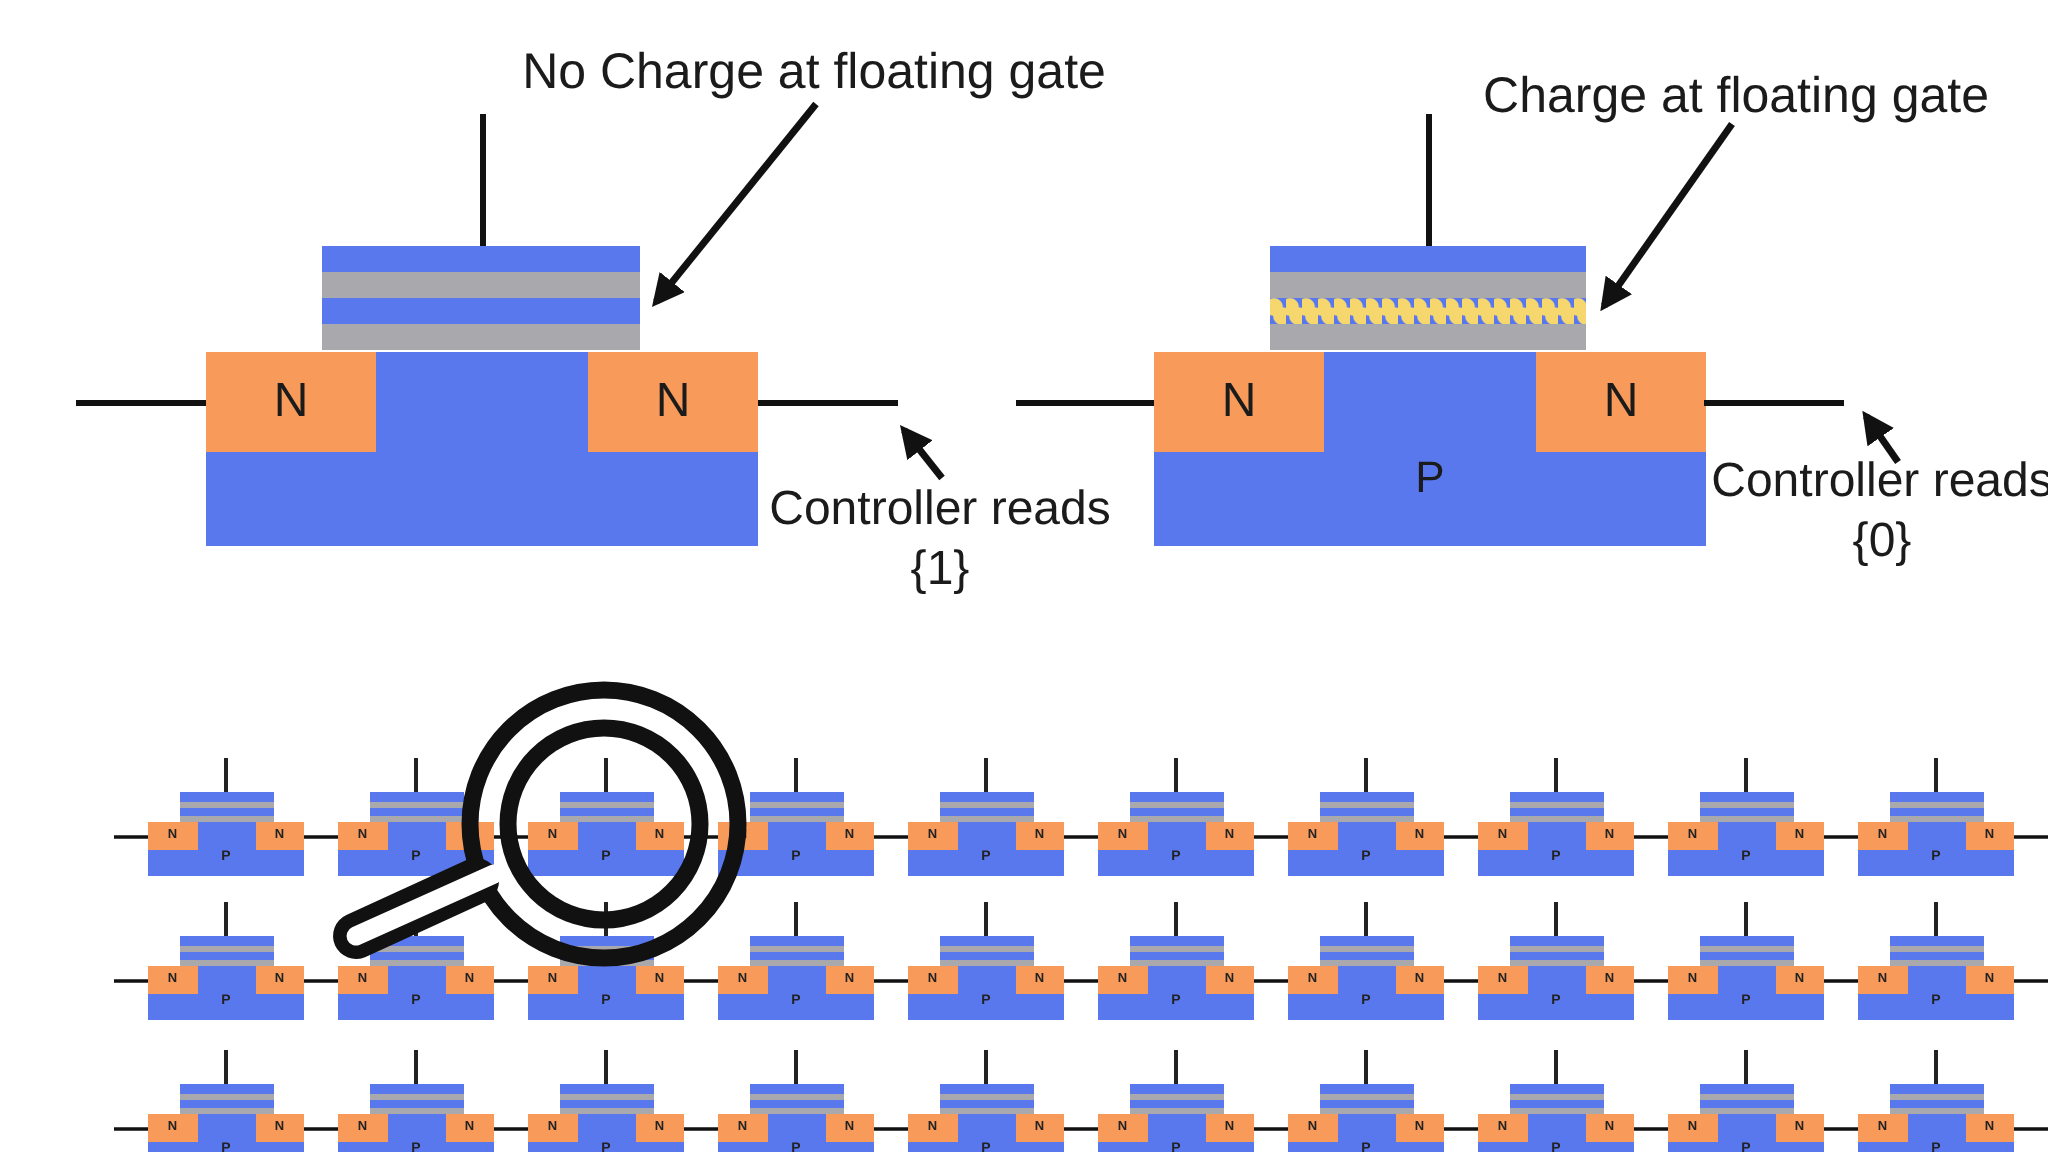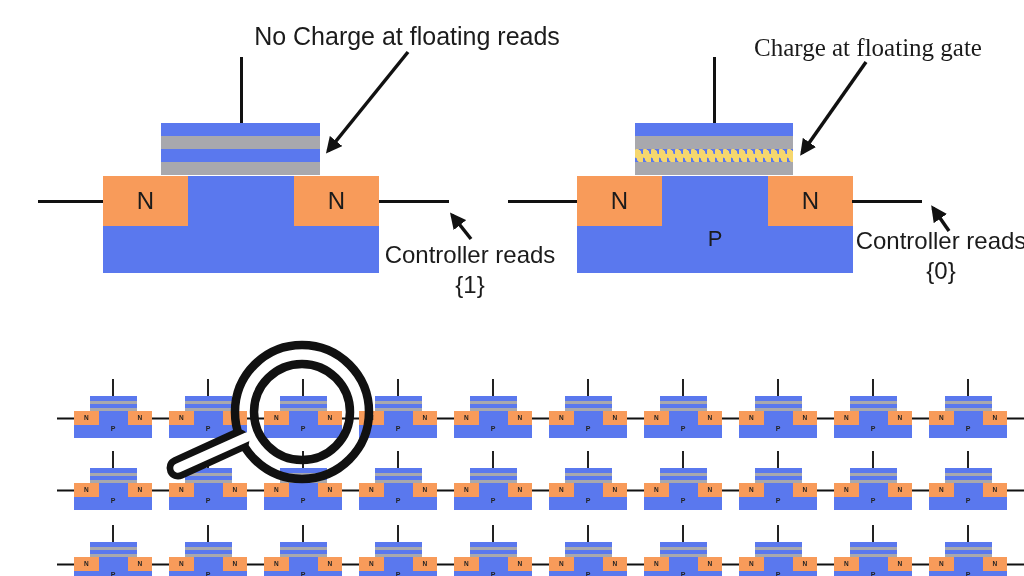--- a/index.html
+++ b/index.html
@@ -39,21 +39,21 @@
   .p-label{
     position:absolute;left:50%;top:50px;transform:translateX(-50%);
     font-size:22px;color:var(--text);
   }
 
   .callout{
     position:absolute;transform:translateX(-50%);white-space:nowrap;
     font-size:25px;color:var(--text);
   }
   #l-callout{left:407px;top:22px;}
-  #r-callout{left:868px;top:34px;font-family:Liberation Serif, serif;}
+  #r-callout{left:868px;top:34px;}
 
   .controller{
     position:absolute;transform:translateX(-50%);text-align:center;
     font-size:24px;line-height:30px;color:var(--text);white-space:nowrap;
   }
   #l-controller{left:470px;top:240px;}
   #r-controller{left:941px;top:226px;}
 
   
   .sm{position:absolute;width:78px;height:60px;}
@@ -91,21 +91,21 @@
     <div class="stack" id="l-stack">
       <div class="band blue"></div>
       <div class="band gray"></div>
       <div class="band blue"></div>
       <div class="band gray"></div>
     </div>
     <div class="body" id="l-body">
       <div class="n-block n-left">N</div>
       <div class="n-block n-right">N</div>
     </div>
-    <div class="callout" id="l-callout">No Charge at floating reads</div>
+    <div class="callout" id="l-callout">No Charge at floating gate</div>
     <div class="controller" id="l-controller">
       <span>Controller reads</span><br>
       <span>{1}</span>
     </div>
 
     <div class="stack" id="r-stack">
       <div class="band blue"></div>
       <div class="band gray"></div>
       <div class="band charged"></div>
       <div class="band gray"></div>

